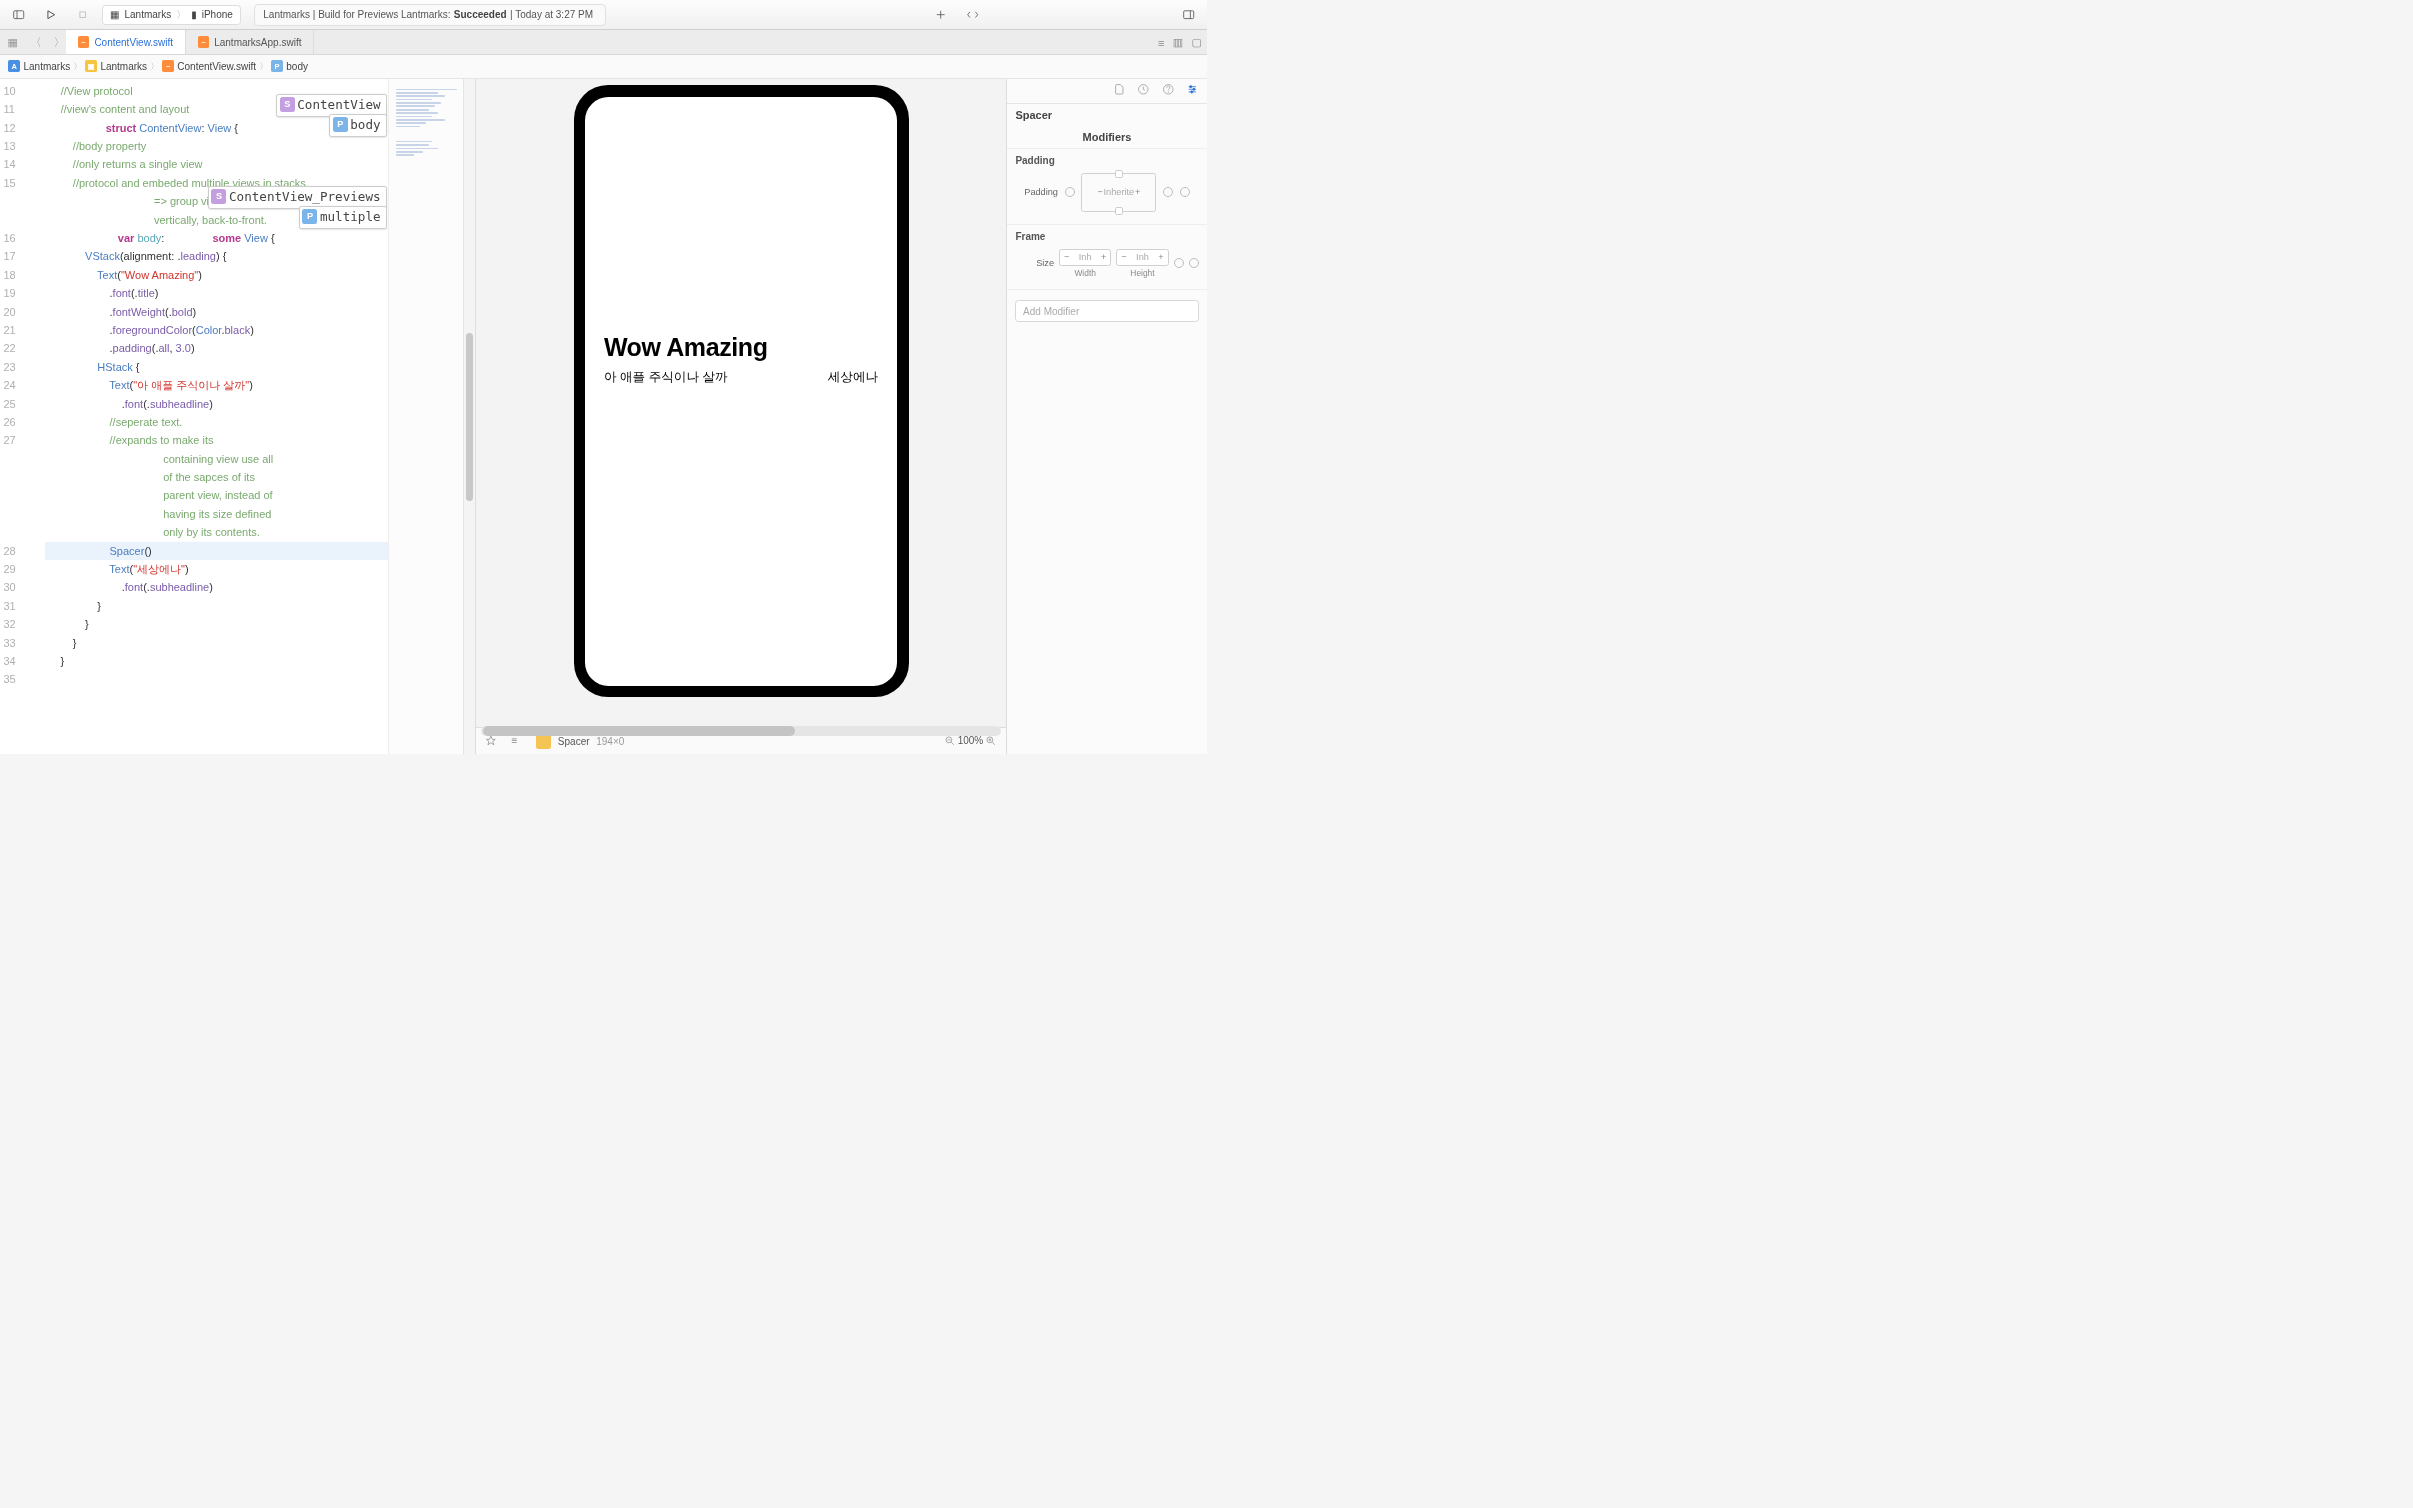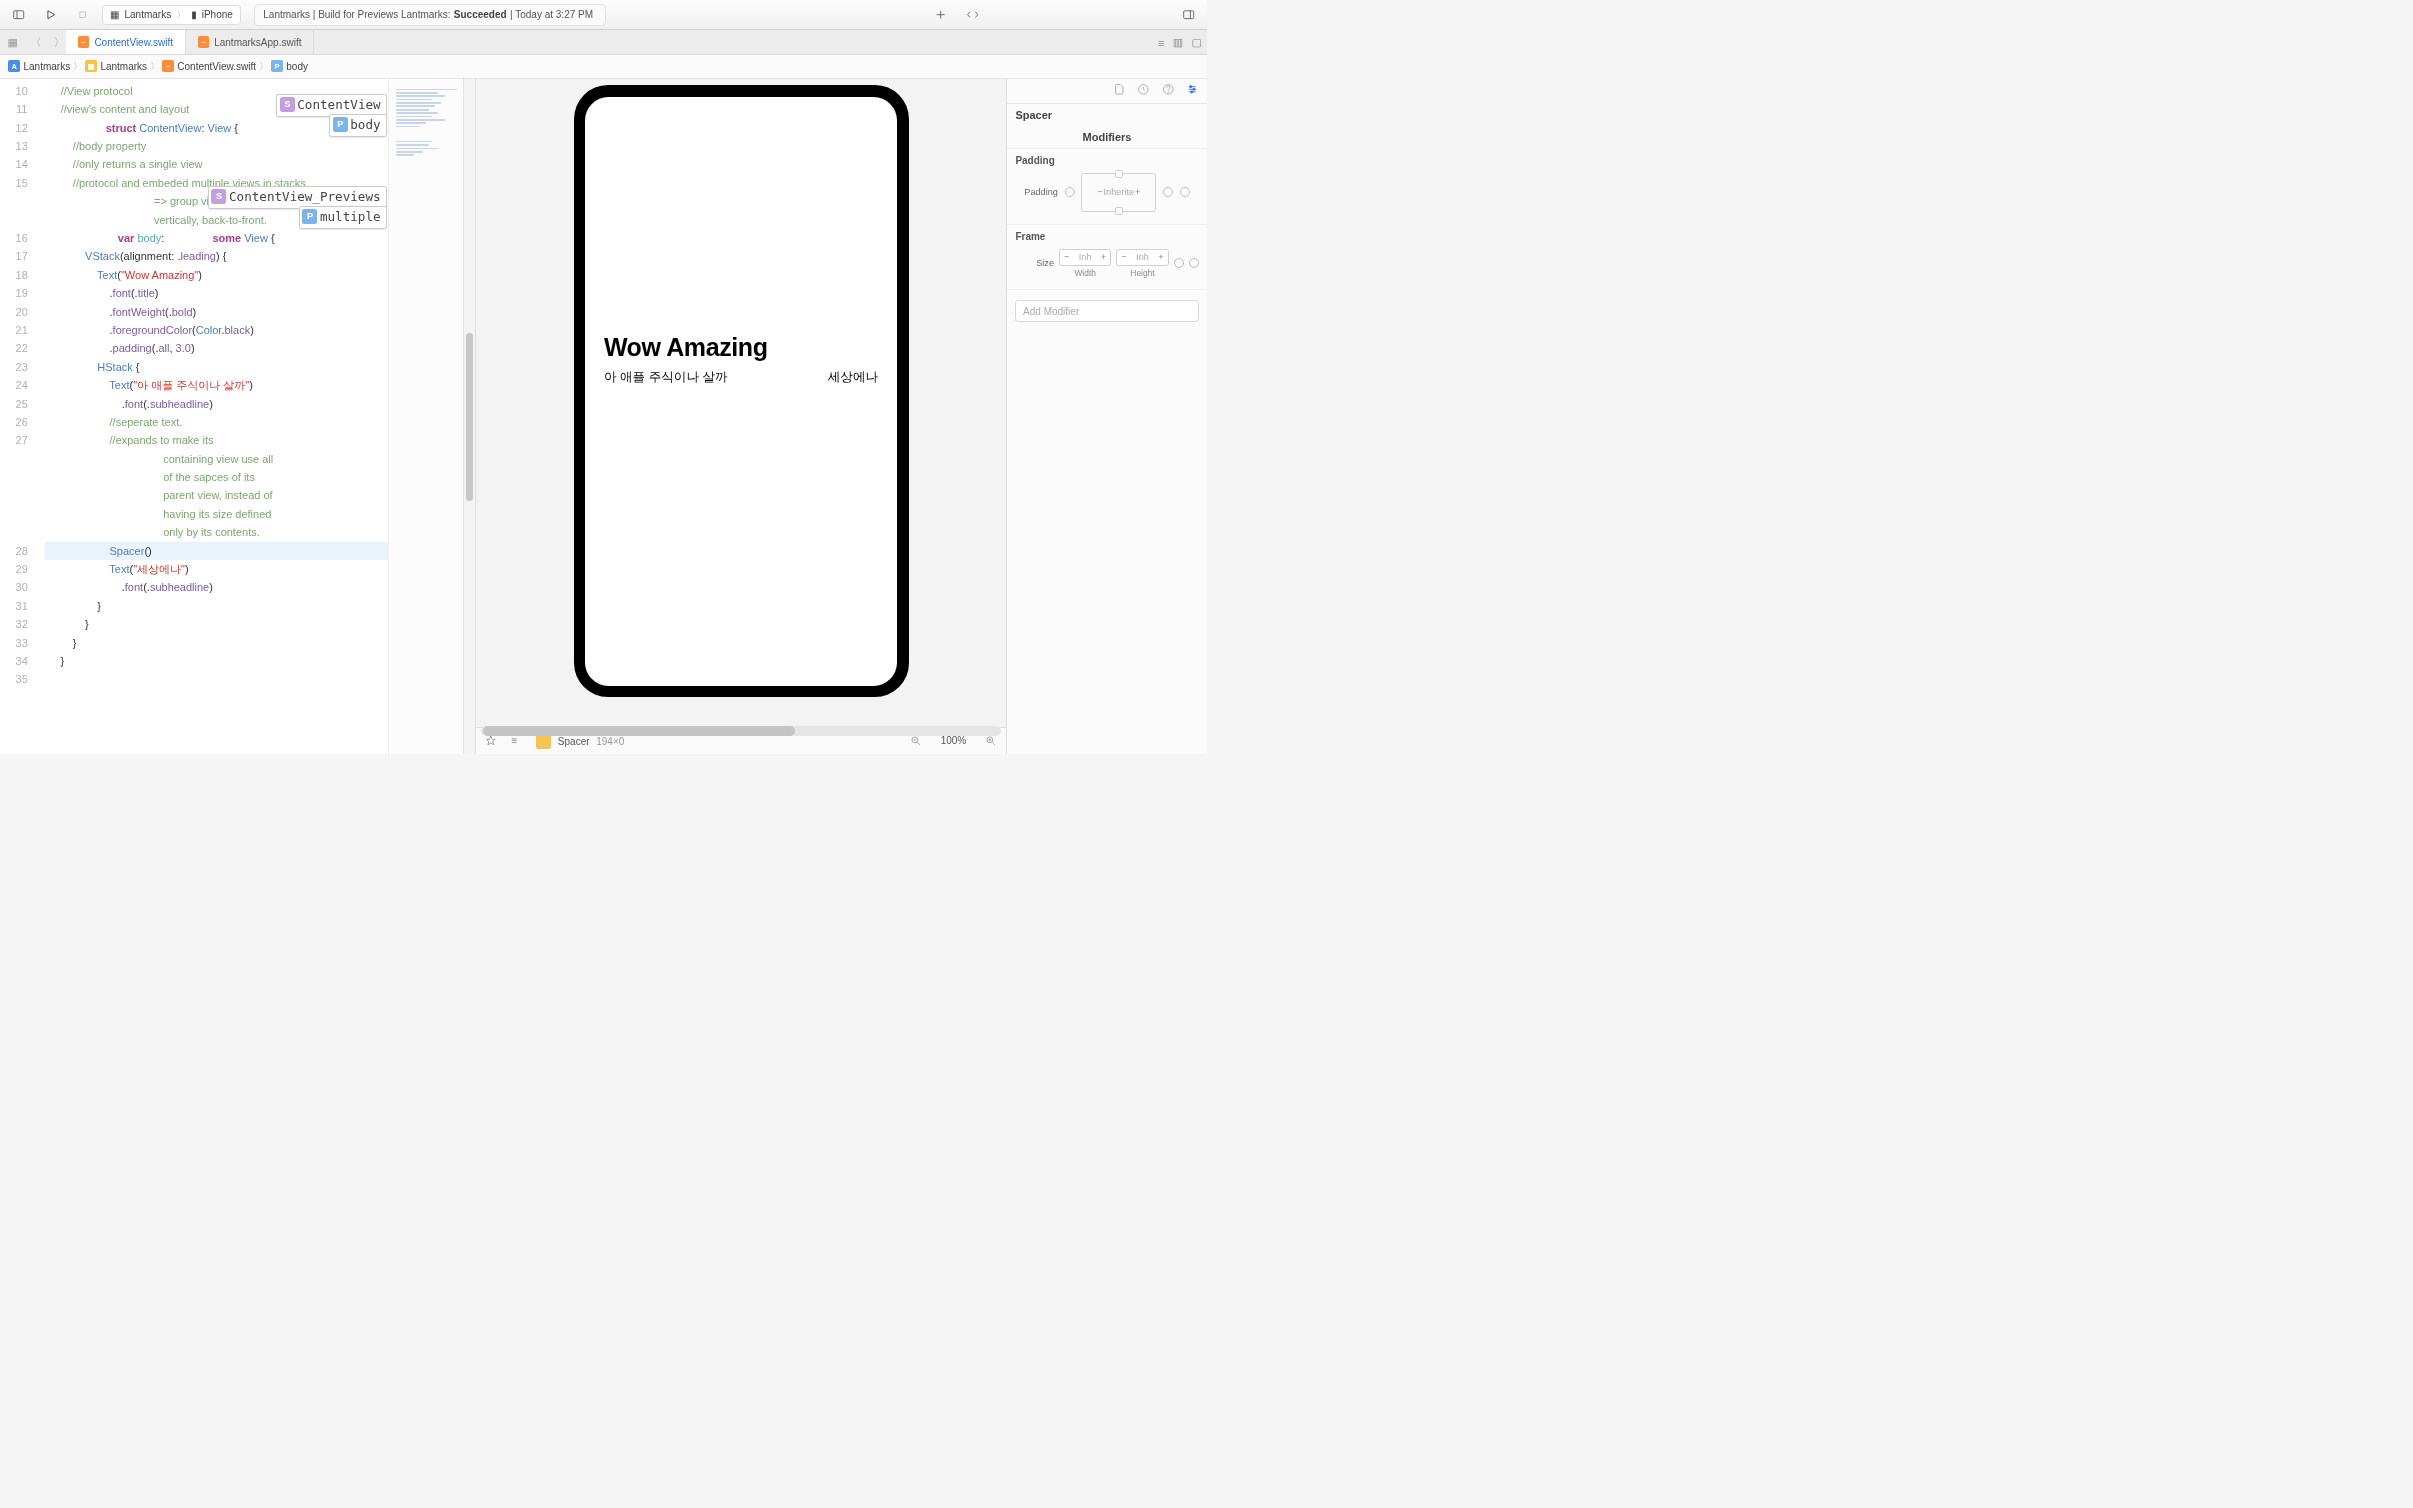--- a/index.html
+++ b/index.html
@@ -27,21 +27,21 @@
 
 .jumpbar { height: 23.5px; background: #fafafa; border-bottom: 0.8px solid #e5e5e5; display: flex; align-items: center; padding: 0 8.4px; font-size: 10px; color: #444; gap: 3.4px; }
 .jumpbar .crumb { display: flex; align-items: center; gap: 3.4px; }
 .jumpbar .chev { color: #aaa; font-size: 8.4px; }
 .jumpbar .icon-sq { width:11.7px; height:11.7px; border-radius:1.7px; display:flex;align-items:center;justify-content:center;font-size:7.5px;font-weight:700;color:#fff;}
 .icon-proj{background:#4a90e2;} .icon-folder{background:#f5c542;} .icon-swift{background:#ff8c3a;} .icon-prop{background:#7bb4e8;}
 
 
 .main { display: flex; height: calc(754px - 30px - 25px - 23.5px); }
 .editor-col { flex: 0 0 476px; display:flex; position:relative; border-right:0.8px solid #ddd;}
-.gutter { width: 45px; background: #fff; text-align: center; padding-right: 5px; padding-top: 3.4px; color: #b0b0b0; font-family: "SF Mono", Menlo, monospace; font-size: 11px; line-height: 18.4px; }
+.gutter { width: 45px; background: #fff; text-align: left; padding-right: 5px; padding-top: 3.4px; color: #b0b0b0; font-family: "SF Mono", Menlo, monospace; font-size: 11px; line-height: 18.4px; }
 .codearea { flex:1; background:#fff; padding-top:3.4px; font-family:"SF Mono",Menlo,monospace; font-size:11px; line-height:18.4px; position:relative; overflow:hidden; }
 .line { height:18.4px; white-space: pre; padding-left: 3.4px; }
 .line.hl { background: #eaf2fb; }
 .wrap { padding-left: 109px; }
 
 .tok-kw { color: #b6398e; font-weight: 600; margin-left: 45px; }
 .tok-type { color: #4a7dc0; }
 .tok-str { color: #d0342c; }
 .tok-comm { color: #7aa96f; }
 .tok-mod { color: #7a5ca8; }
@@ -66,21 +66,21 @@
 .phone { width: 335px; background:#000; border-radius: 34px; padding: 11.7px; margin-top: 6.7px; height: 612px; position:relative;}
 .phone-inner { background:#fff; border-radius: 23.5px; width:100%; height:100%; overflow:hidden; position:relative;}
 .phone-content { position:absolute; top: 236px; left:0; right:0; padding: 0 17px;}
 .big-title { font-size: 25px; font-weight: 800; color:#000; padding: 0 0 6.7px 1.7px; letter-spacing:-0.4px;}
 .sub-row { display:flex; justify-content:space-between; font-size:12.6px; color:#000; padding: 0 1.7px; align-items: flex-end;}
 .canvas-bottom-scroll{ position:absolute; bottom:18.4px; left:5px; right:5px; height:10px; background:#e5e5e5; border-radius:5px;}
 .canvas-bottom-scroll .th{width:60%;height:100%;background:#c4c4c4;border-radius:5px;margin-left:1.7px;}
 
 .canvas-footer { height:27px; border-top:0.8px solid #ddd; background:#fafafa; display:flex; align-items:center; padding:0 8.4px; gap:10px; font-size:10px; color:#555;}
 .canvas-footer .mid { margin-left: 5px; display:flex; align-items:center; gap:6.7px;}
-.canvas-footer .right { margin-left:auto; display:flex; align-items:center; gap:18px;}
+.canvas-footer .right { margin-left:auto; display:flex; align-items:center; gap:1px;}
 .cf-icon{width:13.4px;height:13.4px;display:flex;align-items:center;justify-content:center;color:#888;}
 .sel-icon{width:15px;height:15px;background:#f6c453;border-radius:2.5px;}
 
 
 .inspector { flex:0 0 201px; background:#fbfbfb; border-left:0.8px solid #ddd; display:flex; flex-direction:column;}
 .insp-tabs { height:25px; border-bottom:0.8px solid #e5e5e5; display:flex; align-items:center; justify-content:flex-end; gap:11.7px; padding:0 8.4px;}
 .insp-tabs .it{color:#999;}
 .insp-tabs .it.active{color:#2a6fd6;}
 .insp-tabs svg{width:12.6px;height:12.6px;stroke:currentColor;fill:none;stroke-width:1.5;}
 .insp-head { padding: 5px 8.4px; font-size:11px; font-weight:600; color:#444;}

